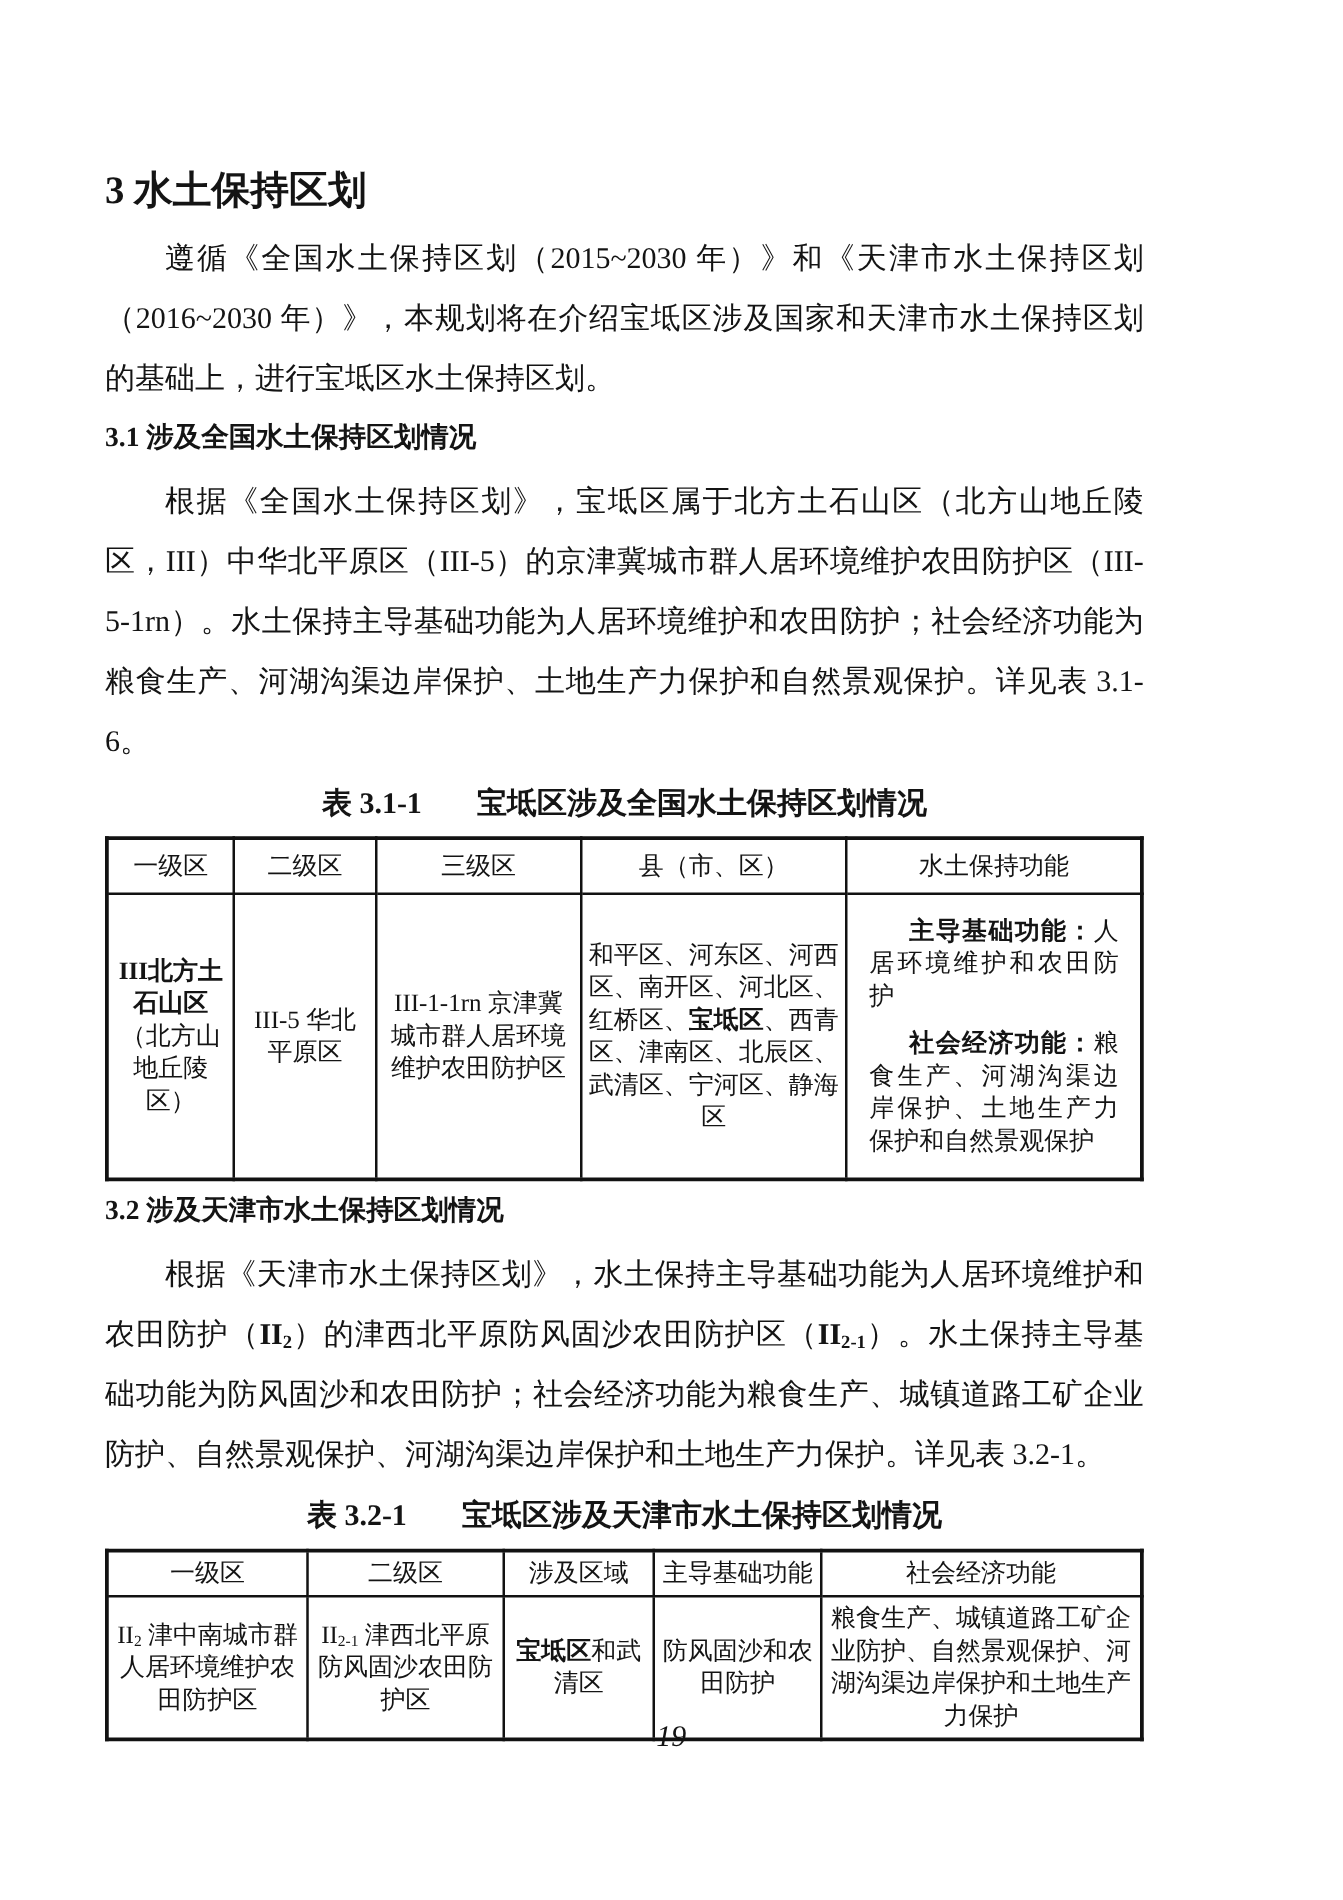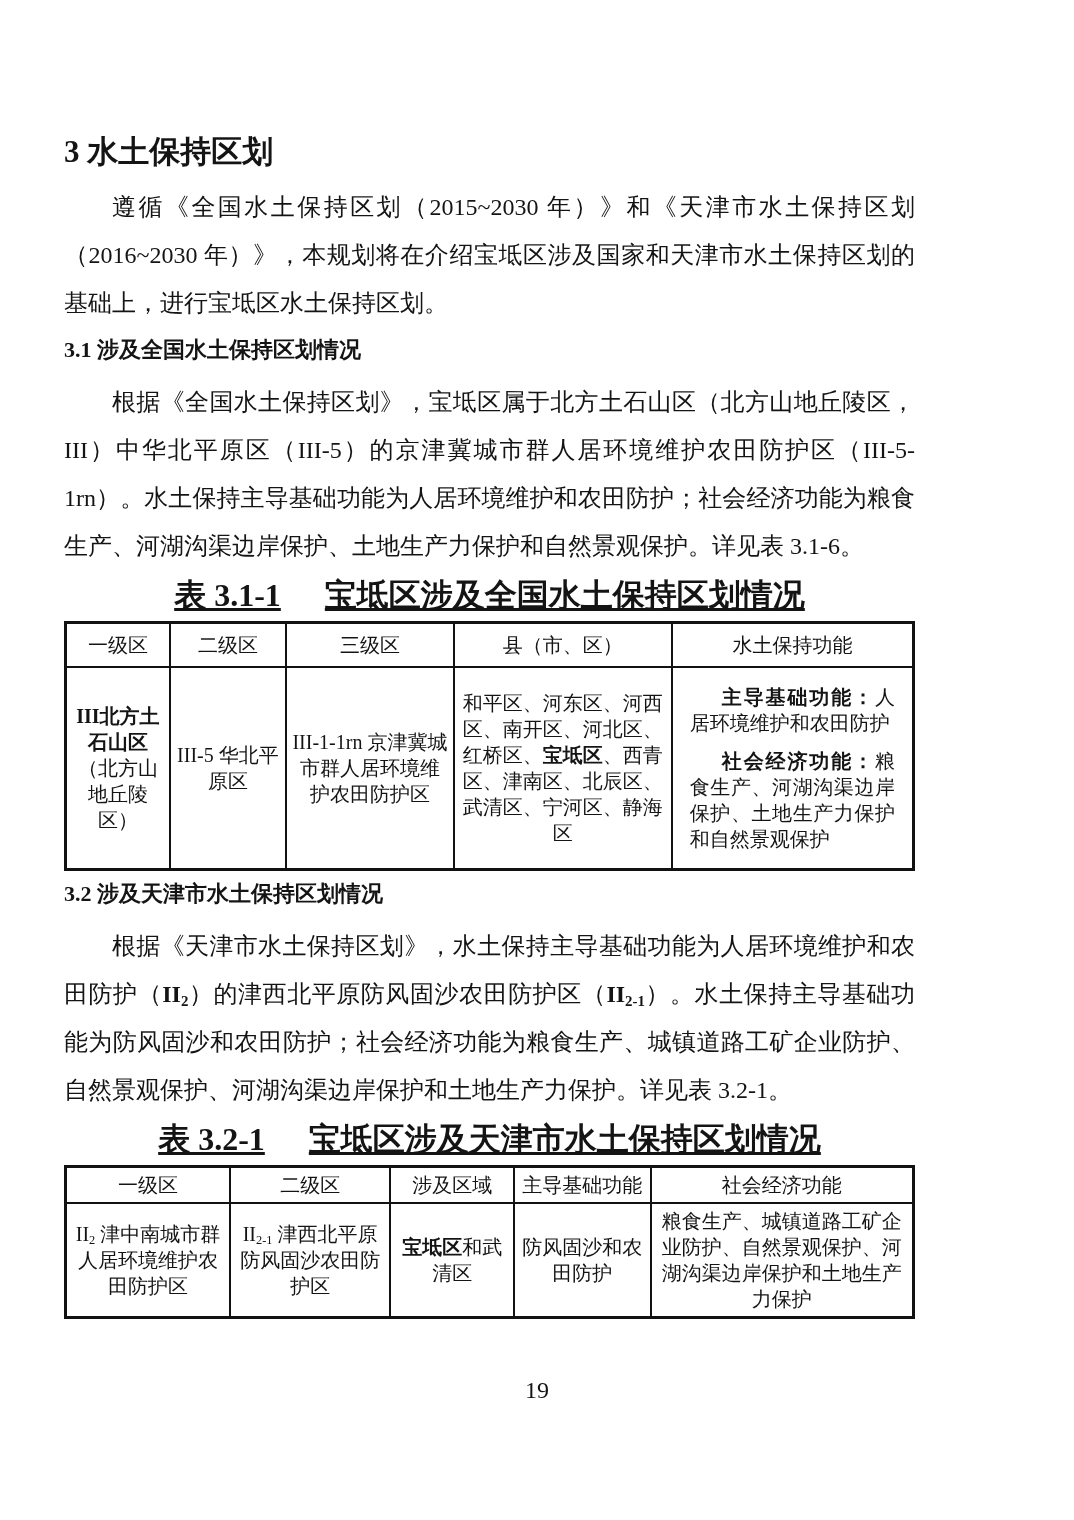--- a/index.html
+++ b/index.html
@@ -4,64 +4,63 @@
 <style>
   html, body { margin: 0; padding: 0; background: #e8e8e8; }
   .page {
     position: relative;
     width: 1074px; height: 1520px;
     margin: 0 auto;
     background: #ffffff;
     color: #141414;
     font-family: "Liberation Serif", "DejaVu Serif", serif;
     box-sizing: border-box;
-    padding: 133px 159px 0 64px;
+    padding: 133px 159px 0 84px;
     overflow: hidden;
   }
   .h1 {
     font-size: 31px; font-weight: bold;
     line-height: 38px; margin: 0 0 12px 0;
   }
   .h2 {
     font-size: 22px; font-weight: bold;
     line-height: 36px; margin: 5px 0 10px 0;
   }
   .para {
     font-size: 24px; line-height: 48px;
     text-align: justify; text-indent: 2em;
     margin: 0;
   }
   .b { font-weight: bold; }
   sub { font-size: 62%; line-height: 0; vertical-align: -0.25em; letter-spacing: 0; }
   .caption {
     display: flex; justify-content: center; gap: 44px;
-    font-size: 32px; font-weight: bold; line-height: 34px;
+    font-size: 24px; font-weight: bold; line-height: 34px;
     margin: 8px 0 9px 0;
-    text-decoration: underline;
   }
   table.tbl {
     width: 100%; border-collapse: collapse; table-layout: fixed;
     border: 3px solid #121212;
     font-size: 20px; line-height: 26px;
   }
   table.tbl th, table.tbl td {
     border: 2px solid #121212;
     text-align: center; vertical-align: middle;
     padding: 4px 5px;
     font-weight: normal;
     word-break: break-all;
   }
   table.tbl1 th { height: 34px; }
   table.tbl2 th { height: 24px; }
   td.fn { text-align: justify; }
   td.fn p { margin: 12px; text-indent: 1.6em; text-align: justify; }
   td.just { text-align: justify; text-align-last: center; }
   .pagenum {
     position: absolute; left: 0; right: 0; bottom: 116px;
-    text-align: center; font-size: 24px; line-height: 28px;
+    text-align: center; font-size: 24px; line-height: 28px; font-style: italic;
   }
 </style>
 </head>
 <body>
 
 <div class="page">
 
   <h1 class="h1">3 水土保持区划</h1>
 
   <p class="para">遵循《全国水土保持区划（2015~2030 年）》和《天津市水土保持区划（2016~2030 年）》，本规划将在介绍宝坻区涉及国家和天津市水土保持区划的基础上，进行宝坻区水土保持区划。</p>

